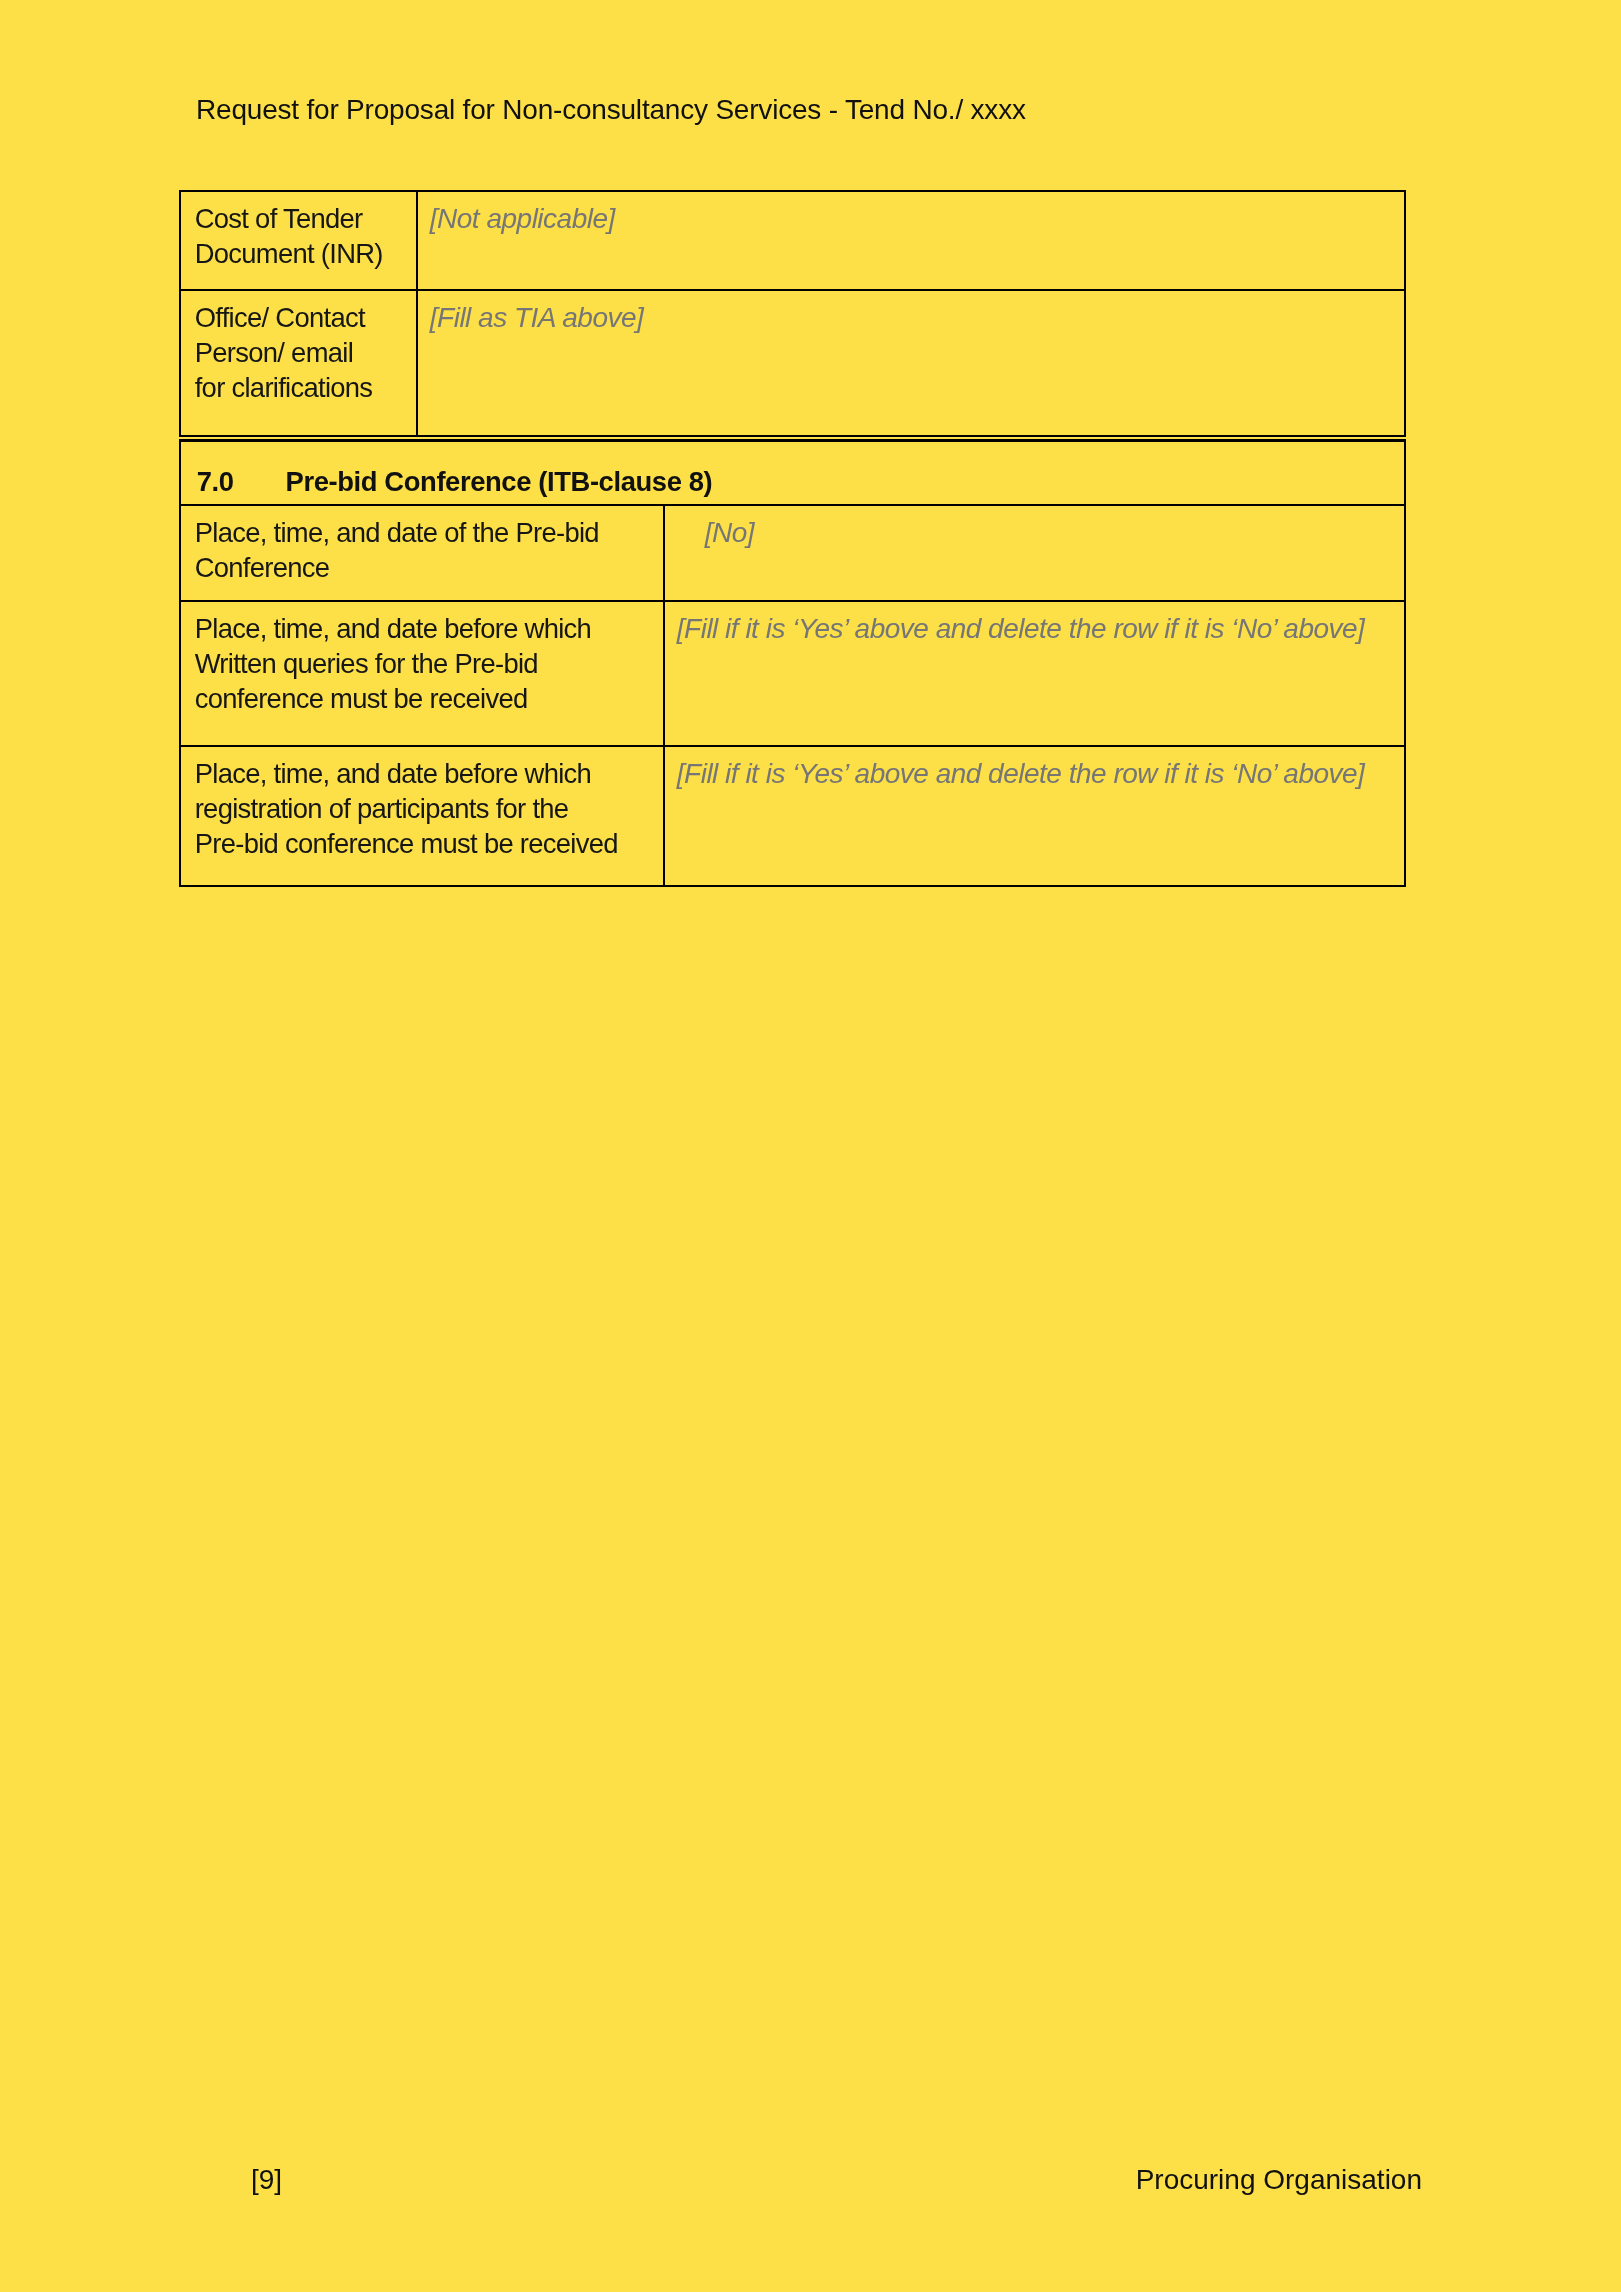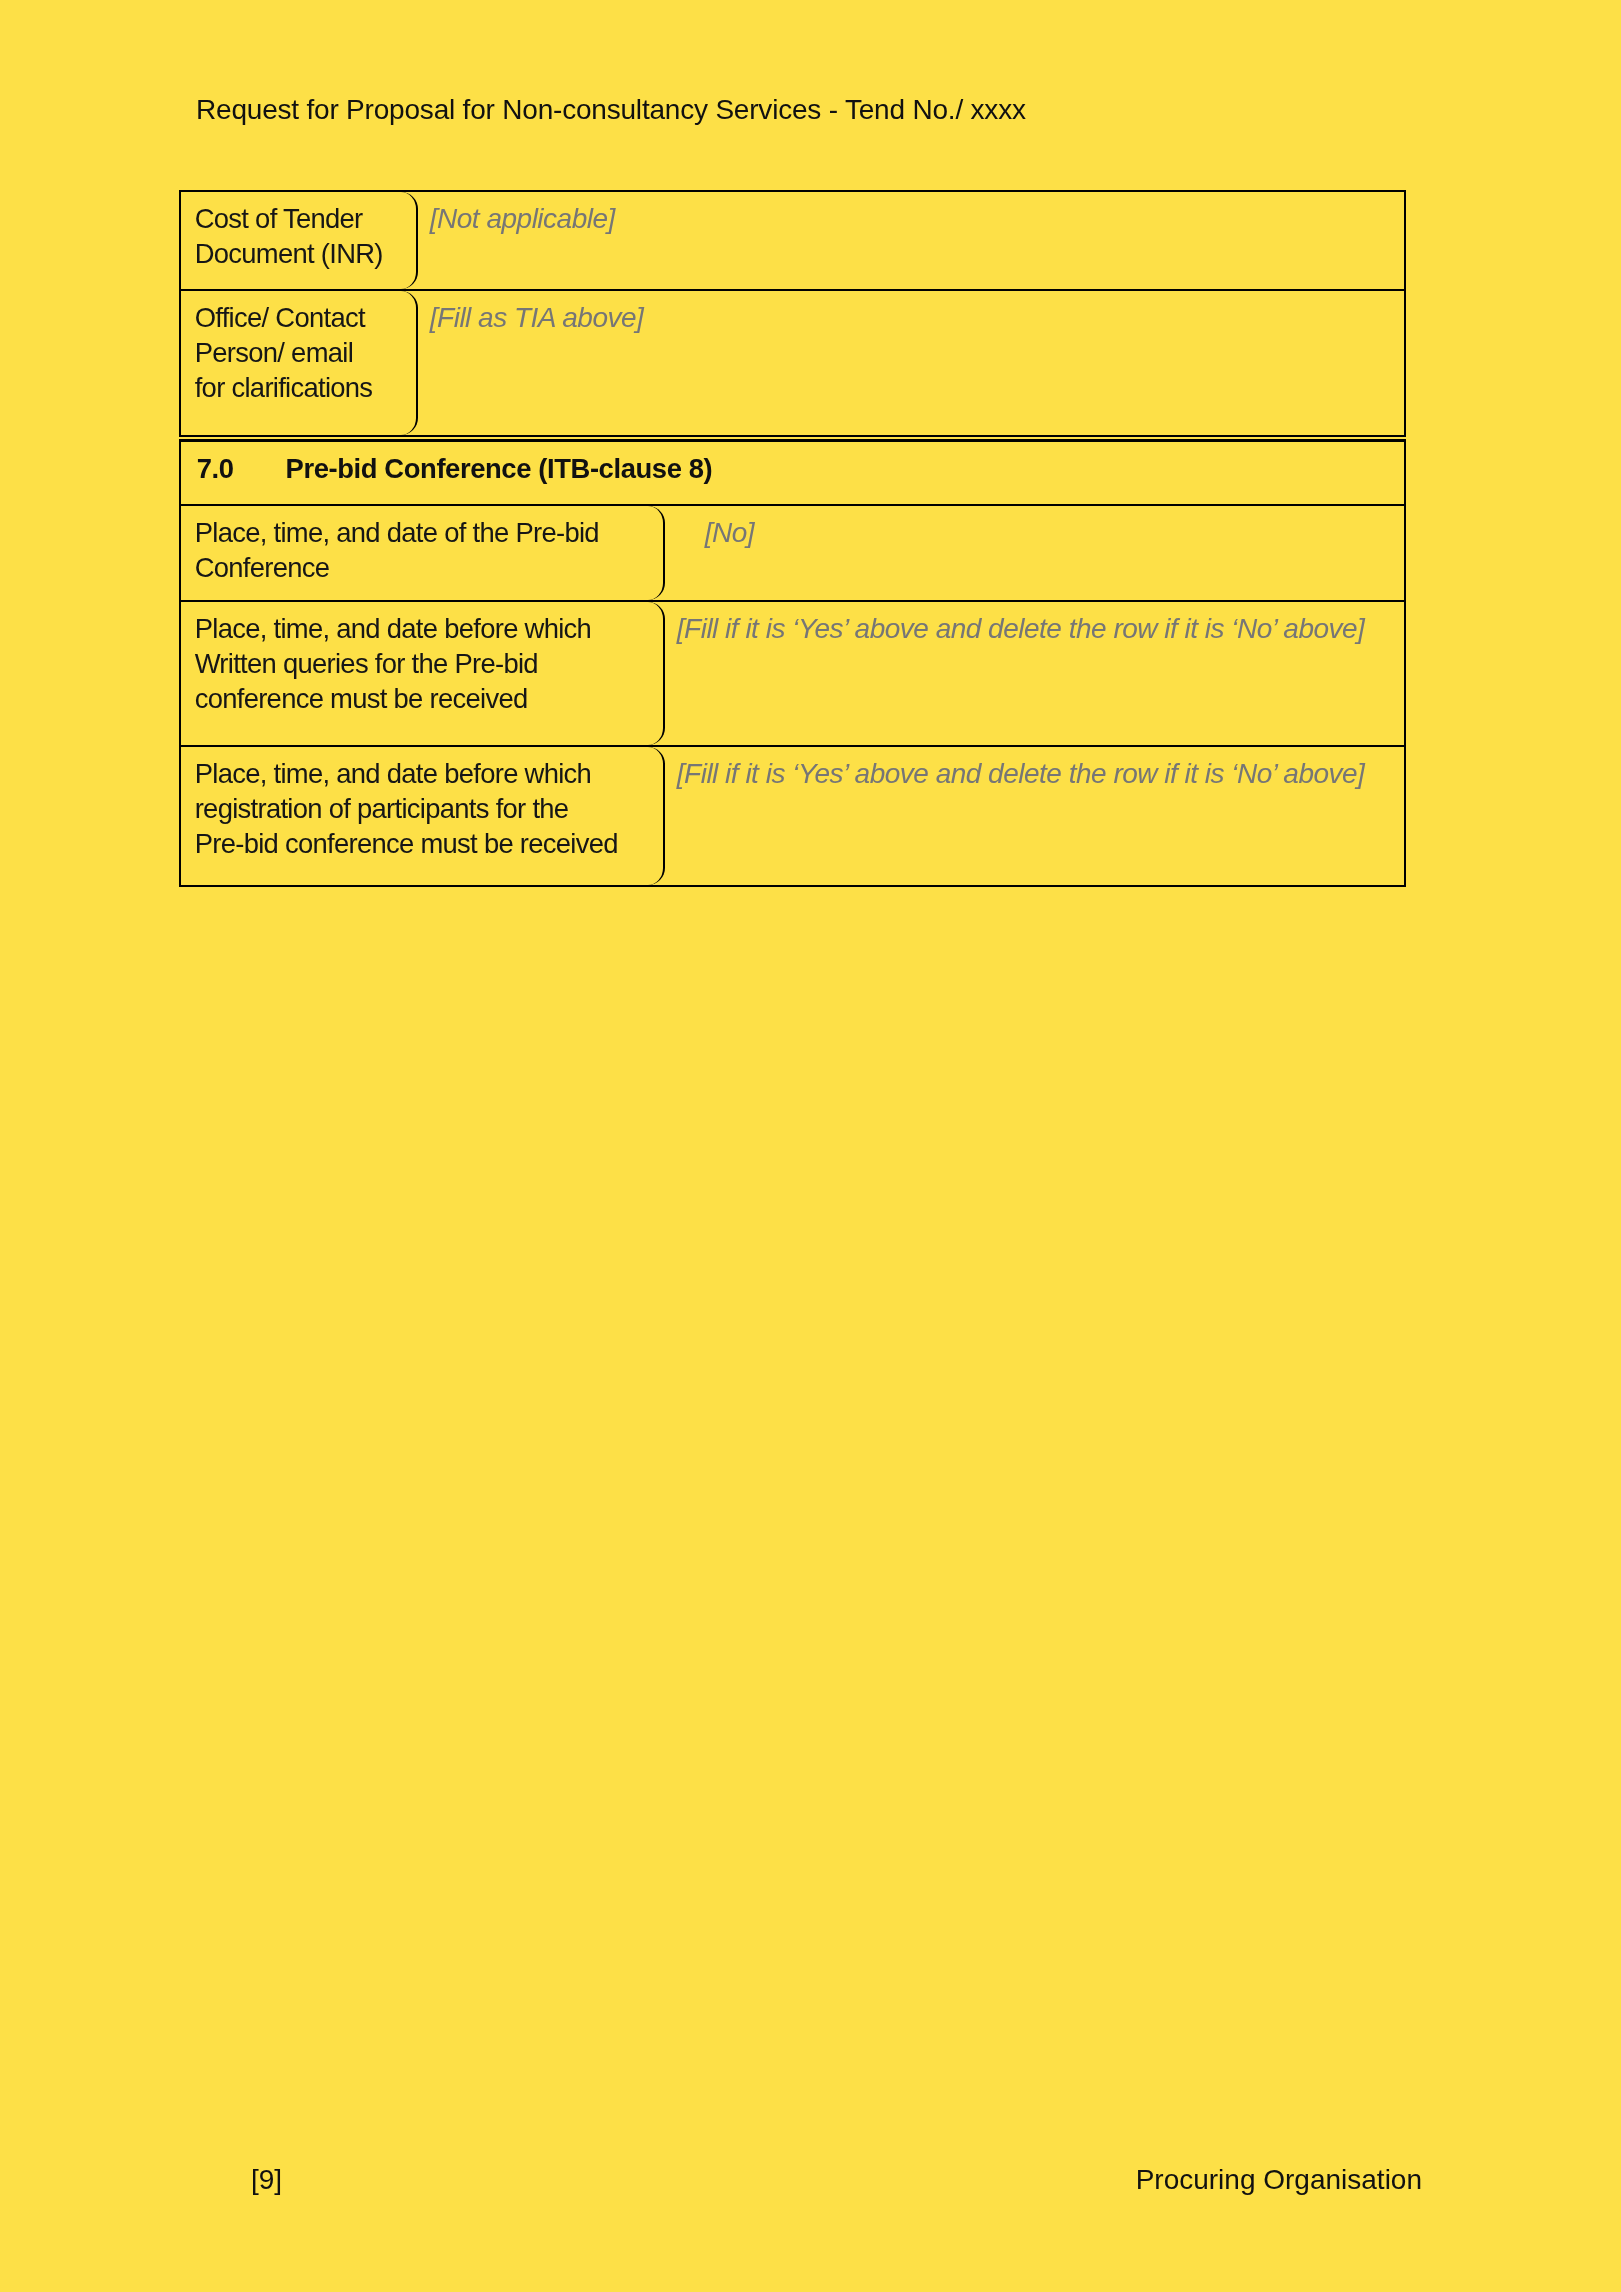--- a/index.html
+++ b/index.html
@@ -33,21 +33,20 @@
     border: 2px solid #000000;
   }
   .table-info { top: 190px; }
   .table-prebid { top: 439px; border-top-width: 3.9px; }
 
   .t-row { display: flex; align-items: stretch; }
   .t-row + .t-row { border-top: 2px solid #000000; }
 
   .cell {
     overflow: hidden;
-    border-radius: 17px;
   }
   .cell-label {
     border-right: 2px solid #000000;
     padding: 8.8px 3.9px 8.8px 13.7px;
     font-size: 27.4px;
     line-height: 35px;
     letter-spacing: -0.7px;
     white-space: pre-line;
     color: #161616;
   }
@@ -69,21 +68,21 @@
 
   
   .row-section {
     height: 62px;
     padding: 10.8px 5.9px 5.9px 15.7px;
     font-size: 27.4px;
     font-weight: bold;
     letter-spacing: -0.4px;
     color: #111111;
     display: flex;
-    align-items: flex-start;
+    align-items: flex-end;
   }
   .section-title { margin-left: 52px; }
   .table-prebid .cell-label { width: 484px; padding-right: 9.8px; }
   .row-prebid-1 { height: 96px; gap: 28px; }
   .row-prebid-2 { height: 145px; }
   .row-prebid-3 { height: 140px; }
 
   
   .page-footer-num {
     position: absolute;

